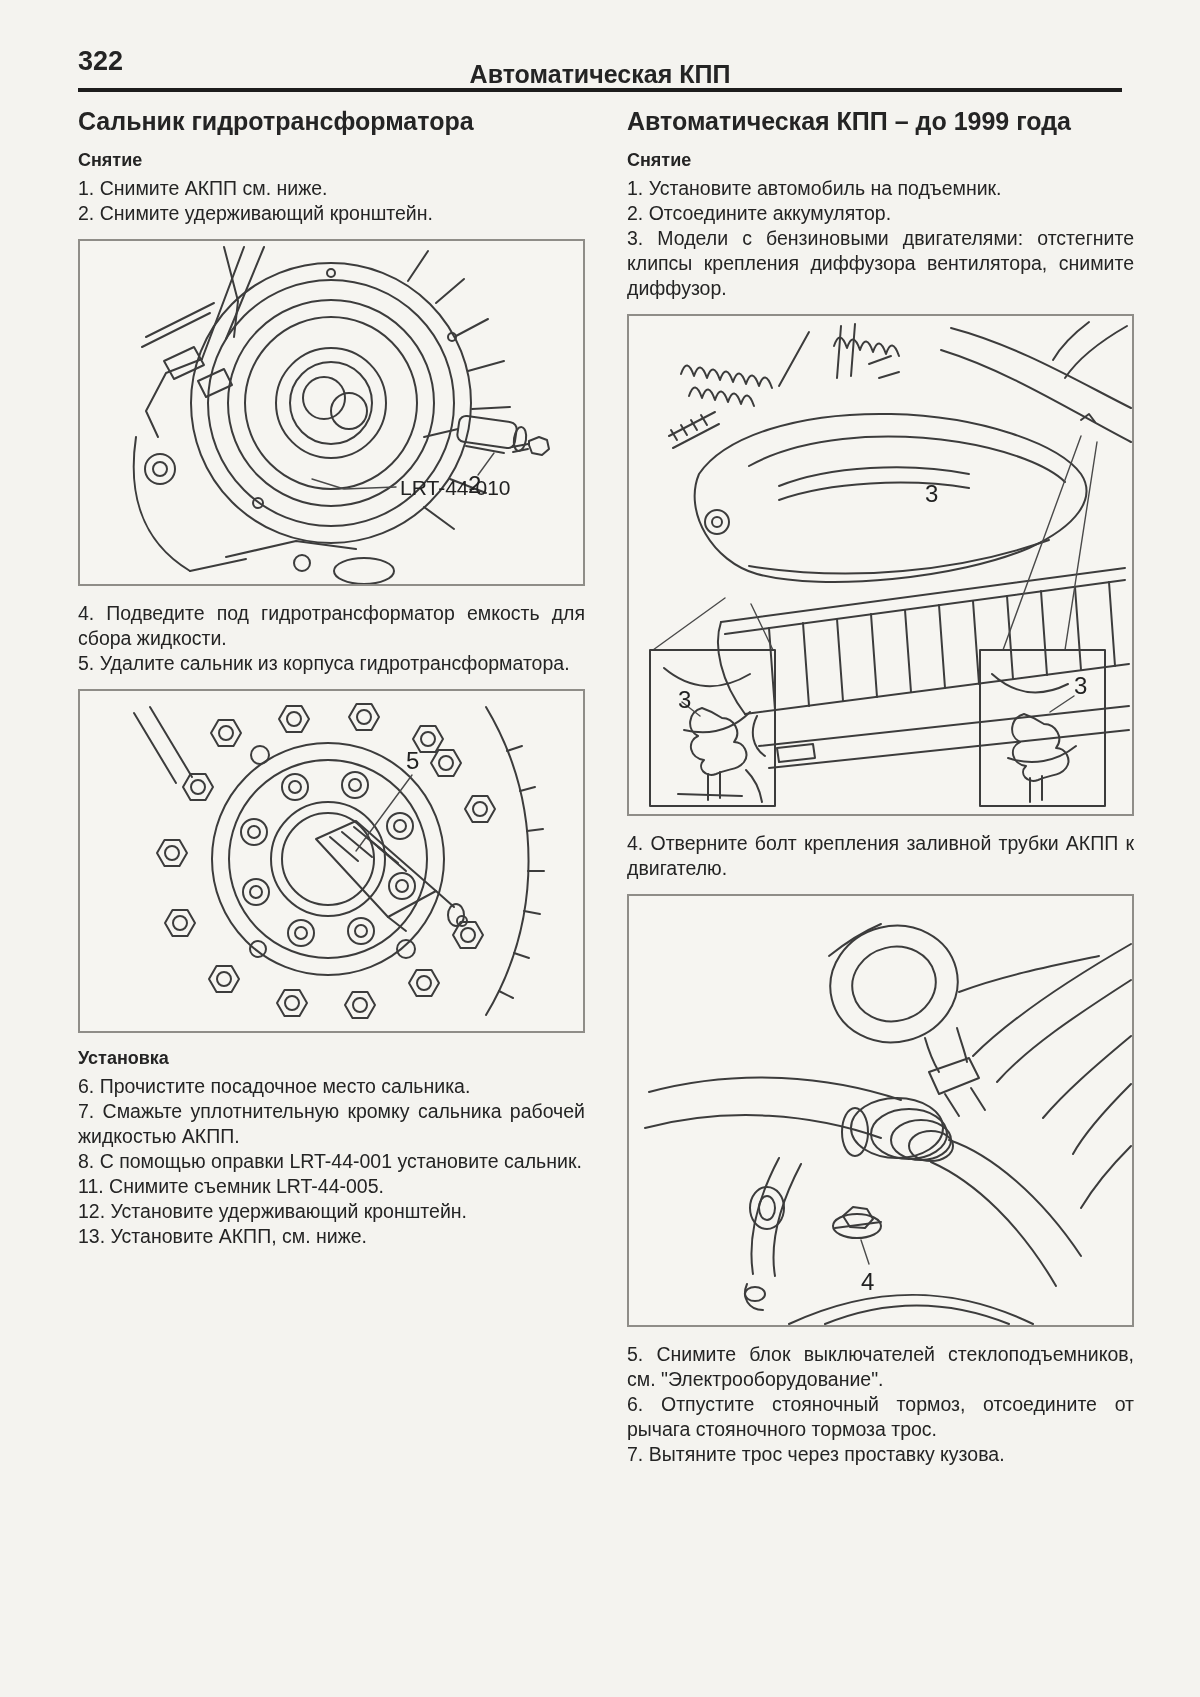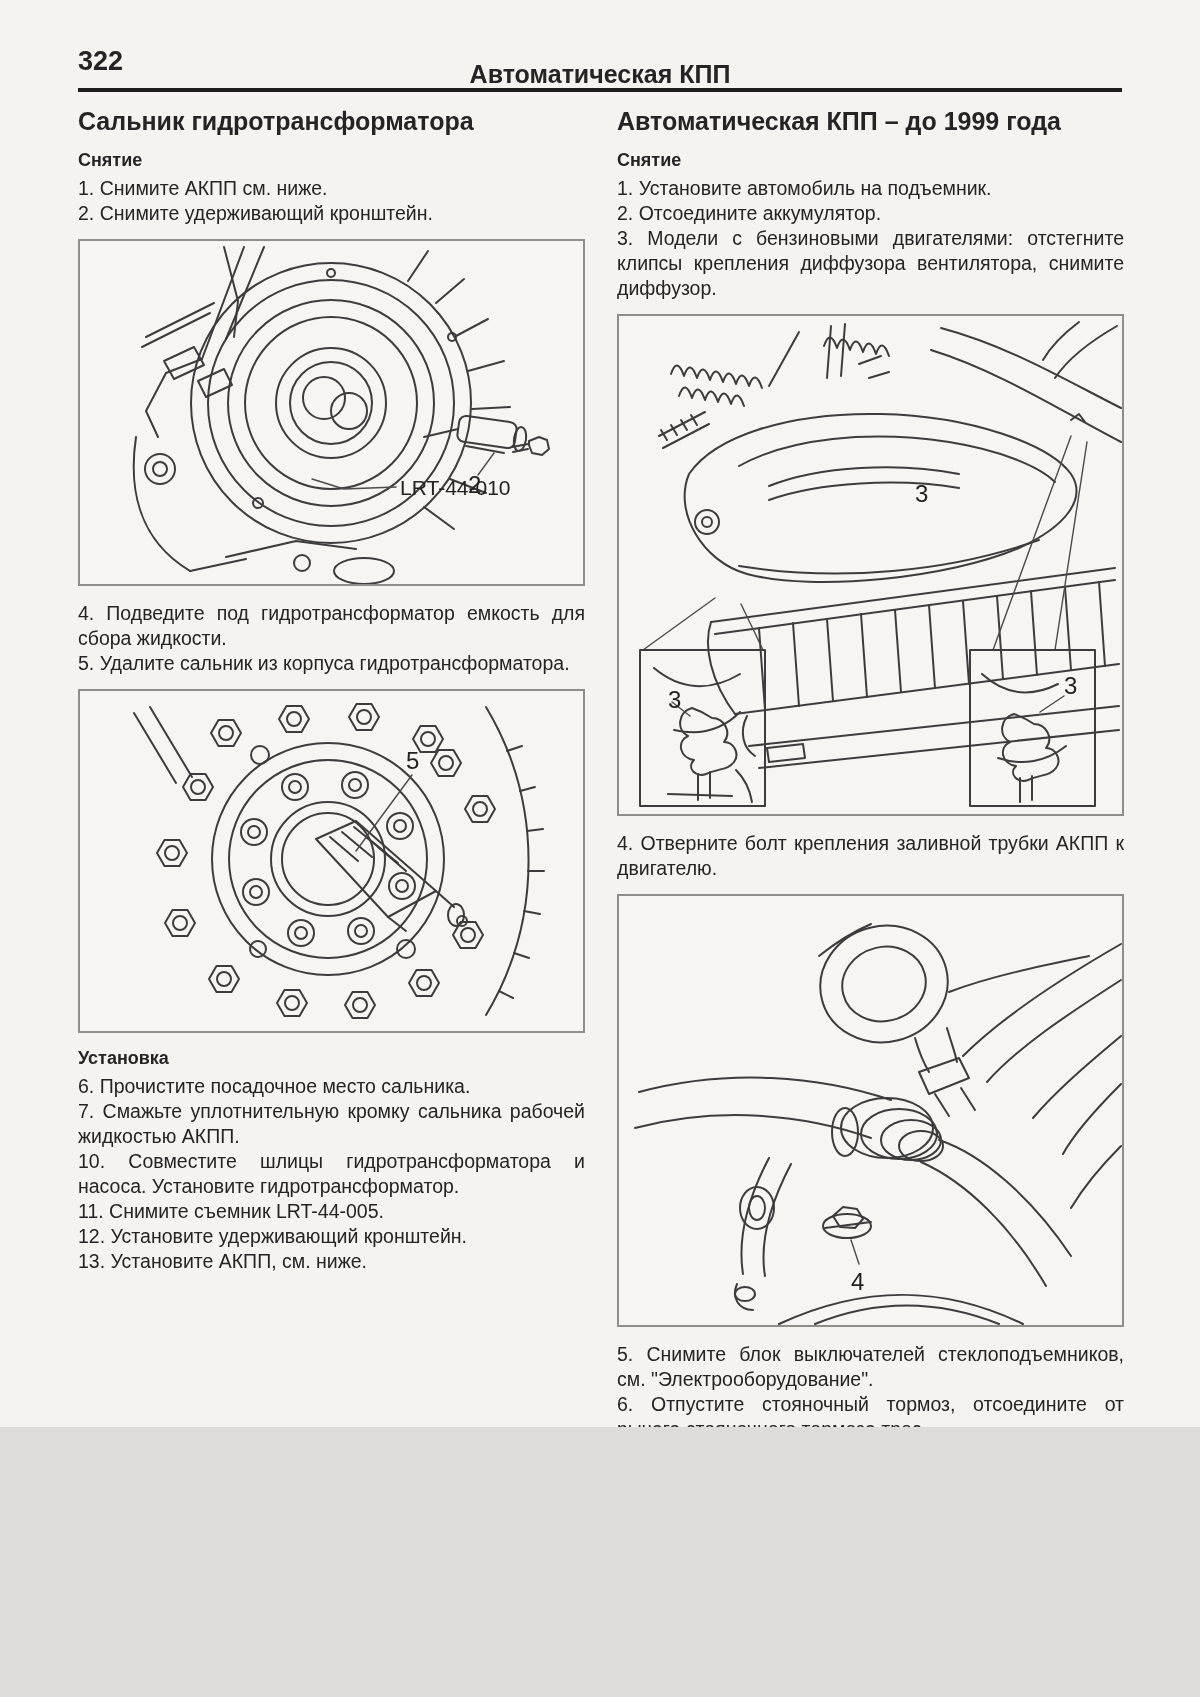--- a/index.html
+++ b/index.html
@@ -1,30 +1,30 @@
 <!DOCTYPE html>
 <html><head>
 <meta charset="utf-8">
 <style>
   html,body { margin:0; padding:0; background:#dddcd8; }
   .page {
     position:relative;
-    width:1200px; height:1427px;
+    width:1200px; height:1697px;
     margin:0 auto;
     background:#f4f3ef;
     color:#242424;
     font-family:"Liberation Sans", sans-serif;
     box-sizing:border-box;
     padding:44px 78px 0 78px;
     overflow:hidden;
   }
   .hdr { position:relative; height:44px; border-bottom:4px solid #1d1d1d; }
   .hdr .pnum { position:absolute; left:0; top:2px; font-size:27px; font-weight:bold; }
   .hdr .htitle { position:absolute; left:0; right:0; top:16px; text-align:center; font-size:25px; font-weight:bold; }
-  .cols { display:flex; gap:32px; margin-top:12px; }
+  .cols { display:flex; gap:42px; margin-top:12px; }
   .col { width:507px; }
   .sect-title { font-size:25px; font-weight:bold; margin:4px 0 14px 0; line-height:1.1; }
   .sub { font-size:18px; font-weight:bold; margin:14px 0 5px 0; }
   .step { font-size:19.5px; line-height:25px; text-align:justify; margin:0; }
   .figure {
     border:2px solid #8f8d88;
     background:#f6f5f1;
     margin:13px 0 15px 0;
   }
   .figure svg { display:block; }
@@ -196,21 +196,21 @@
 
             <path class="ink-thin" d="M306,84 L250,160"></path>
           </g>
           <text class="callout" x="300" y="78">5</text>
         </svg>
       </div>
 
       <div class="sub">Установка</div>
       <p class="step">6. Прочистите посадочное место сальника.</p>
       <p class="step">7. Смажьте уплотнительную кромку сальника рабочей жидкостью АКПП.</p>
-      <p class="step">10. Совместите шлицы гидротрансформатора и насоса. Установите гидротрансформатор.</p>
+      <p class="step">8. С помощью оправки LRT-44-001 установите сальник.</p>
       <p class="step">11. Снимите съемник LRT-44-005.</p>
       <p class="step">12. Установите удерживающий кронштейн.</p>
       <p class="step">13. Установите АКПП, см. ниже.</p>
     </div>
 
     <div class="col">
       <div class="sect-title">Автоматическая КПП – до 1999 года</div>
 
       <div class="sub">Снятие</div>
       <p class="step">1. Установите автомобиль на подъемник.</p>

